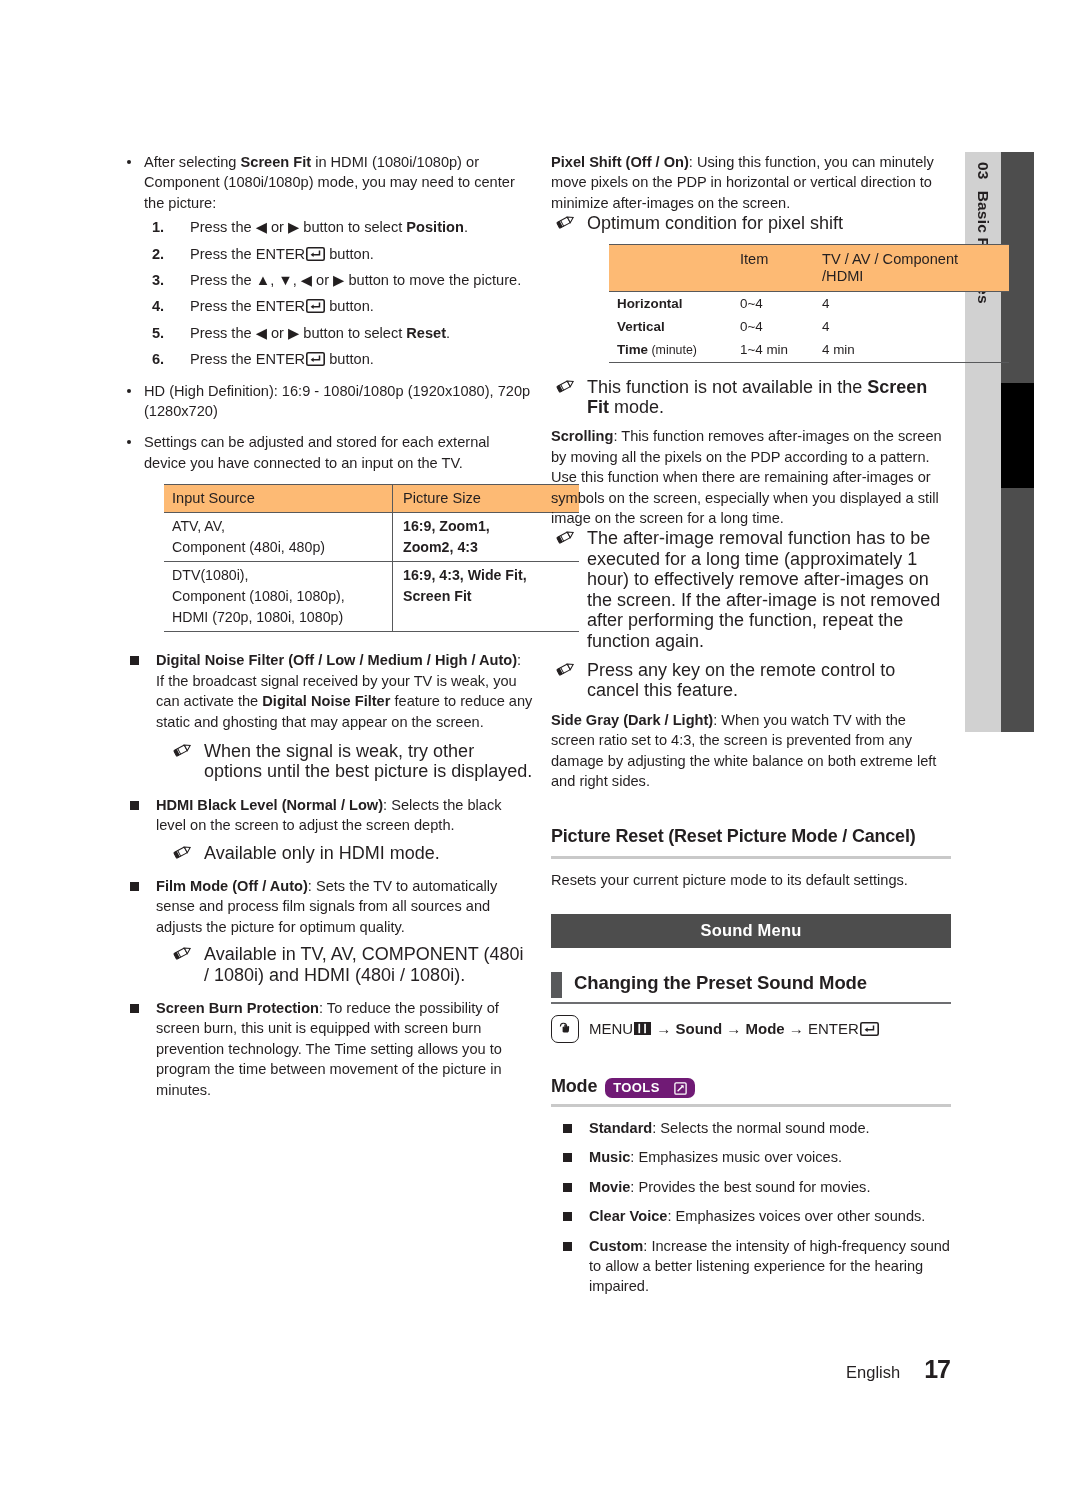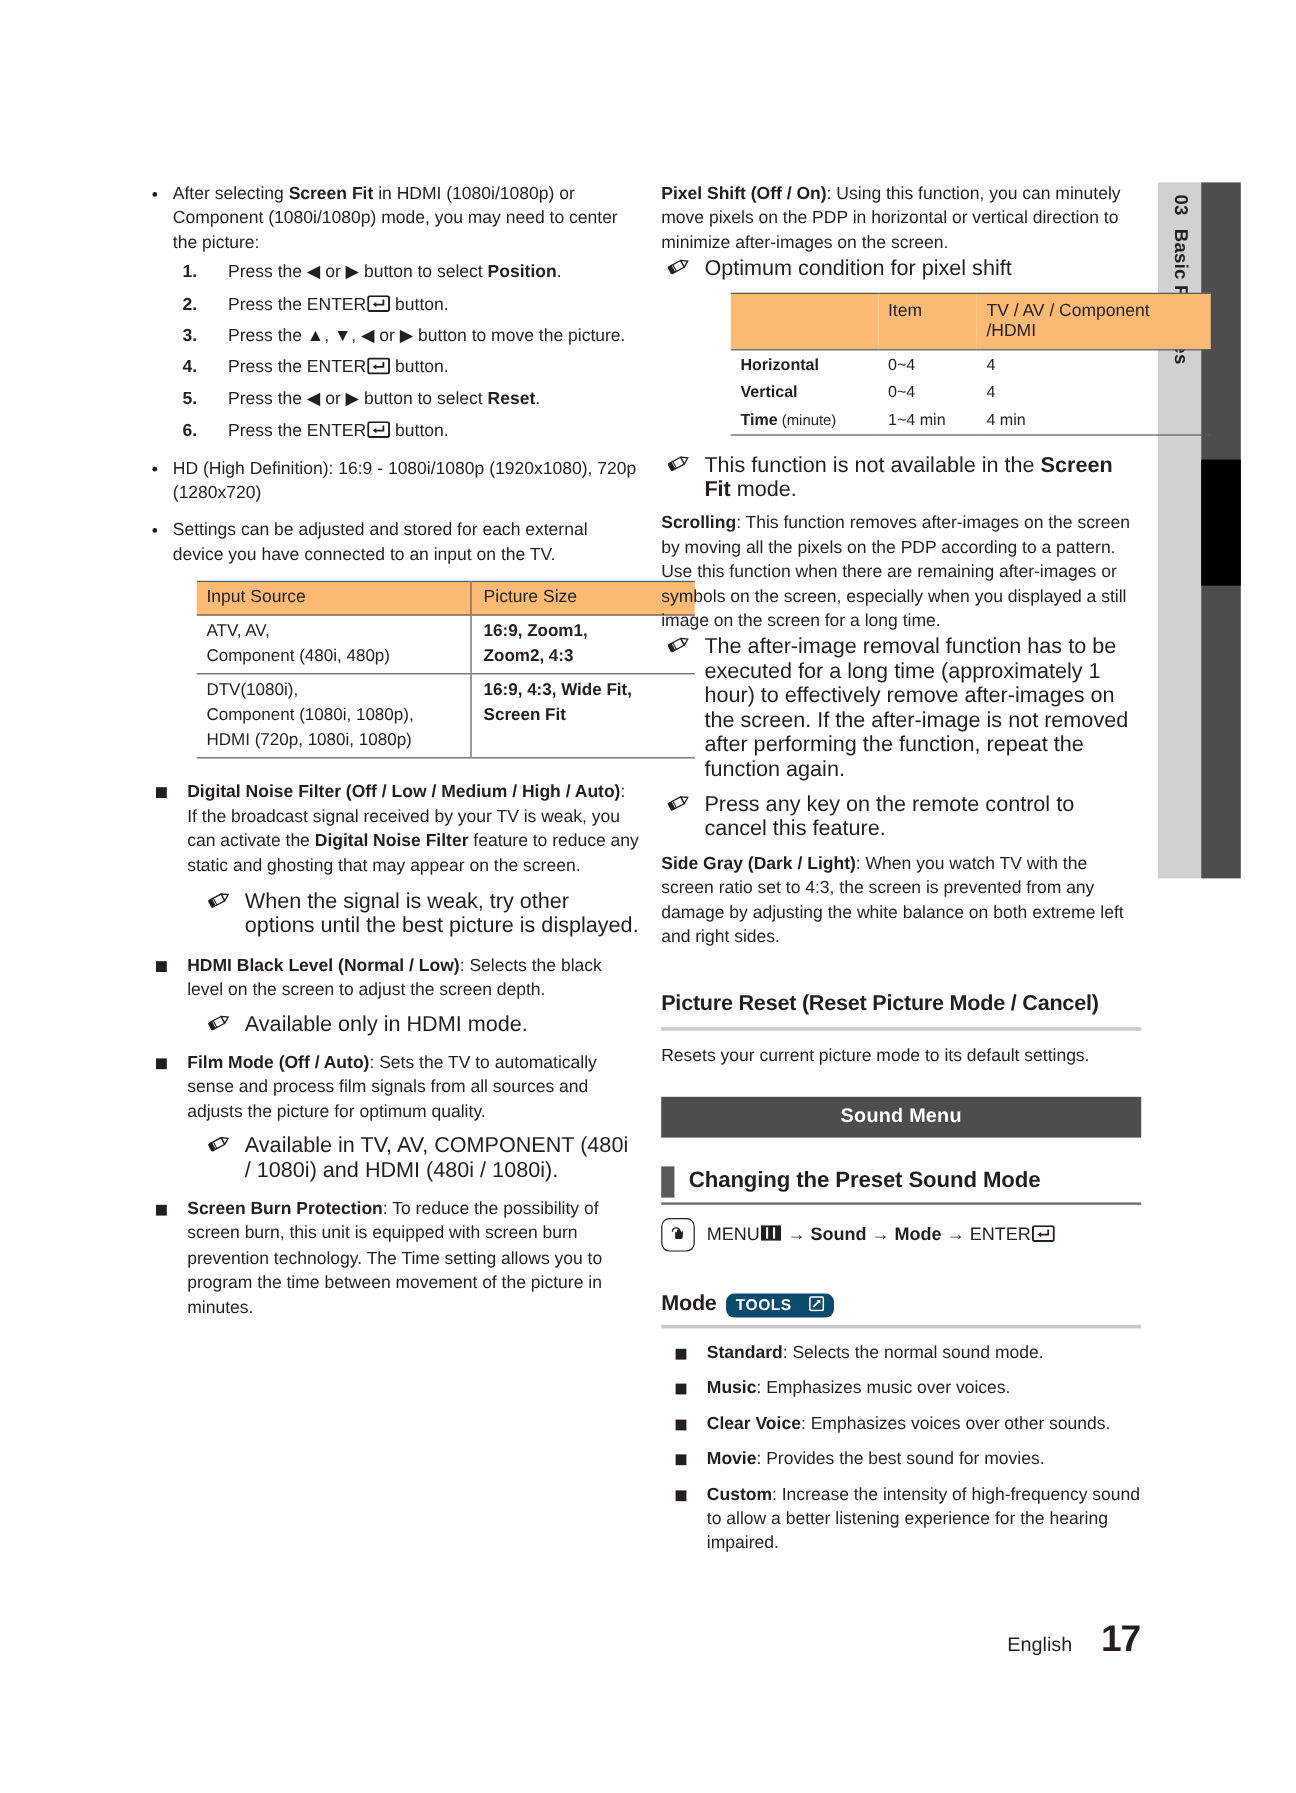--- a/index.html
+++ b/index.html
@@ -293,23 +293,23 @@
     margin: 0 1px;
   }
   .icn-enter {
     display: inline-block;
     width: 19px; height: 14px;
     vertical-align: -2px;
     margin-left: 1px;
   }
   .tools-badge {
     display: inline-flex;
-    align-items: flex-start;
+    align-items: flex-end;
     gap: 14px;
-    background: #0c4a6e;
+    background: #701a75;
     color: #ffffff;
     border-radius: 7px;
     padding: 2px 8px 3px 8px;
     font-size: 13px;
     font-weight: bold;
     letter-spacing: 0.4px;
     vertical-align: 5px;
     margin-left: 8px;
   }
   .tools-badge svg { display: block; }
@@ -326,21 +326,21 @@
   
   .footer {
     position: absolute;
     right: 130px;
     bottom: 110px;
     display: flex;
     align-items: baseline;
     gap: 24px;
   }
   .footer .lang { font-size: 16.5px; }
-  .footer .pageno { font-size: 31px; font-weight: bold; letter-spacing: -1px;}
+  .footer .pageno { font-size: 25px; font-weight: bold; letter-spacing: -1px;}
   .para { margin-bottom: 11px; }
 </style>
 </head>
 <body>
 
 <div class="page">
 
   <div class="side-tab">
     <div class="side-tab-label">
       <span>03</span>
@@ -642,25 +642,25 @@
       <li class="sq-item" style="margin-bottom:9px">
         <span class="sq"></span>
         <b>Standard</b><span>: Selects the normal sound mode.</span>
       </li>
       <li class="sq-item" style="margin-bottom:9px">
         <span class="sq"></span>
         <b>Music</b><span>: Emphasizes music over voices.</span>
       </li>
       <li class="sq-item" style="margin-bottom:9px">
         <span class="sq"></span>
+        <b>Movie</b><span>: Provides the best sound for movies.</span>
+      </li>
+      <li class="sq-item" style="margin-bottom:9px">
+        <span class="sq"></span>
         <b>Clear Voice</b><span>: Emphasizes voices over other sounds.</span>
-      </li>
-      <li class="sq-item" style="margin-bottom:9px">
-        <span class="sq"></span>
-        <b>Movie</b><span>: Provides the best sound for movies.</span>
       </li>
       <li class="sq-item">
         <span class="sq"></span>
         <b>Custom</b><span>: Increase the intensity of high-frequency sound to allow a better listening experience for the hearing impaired.</span>
       </li>
     </ul>
   </div>
 
   <div class="footer">
     <span class="lang">English</span>

